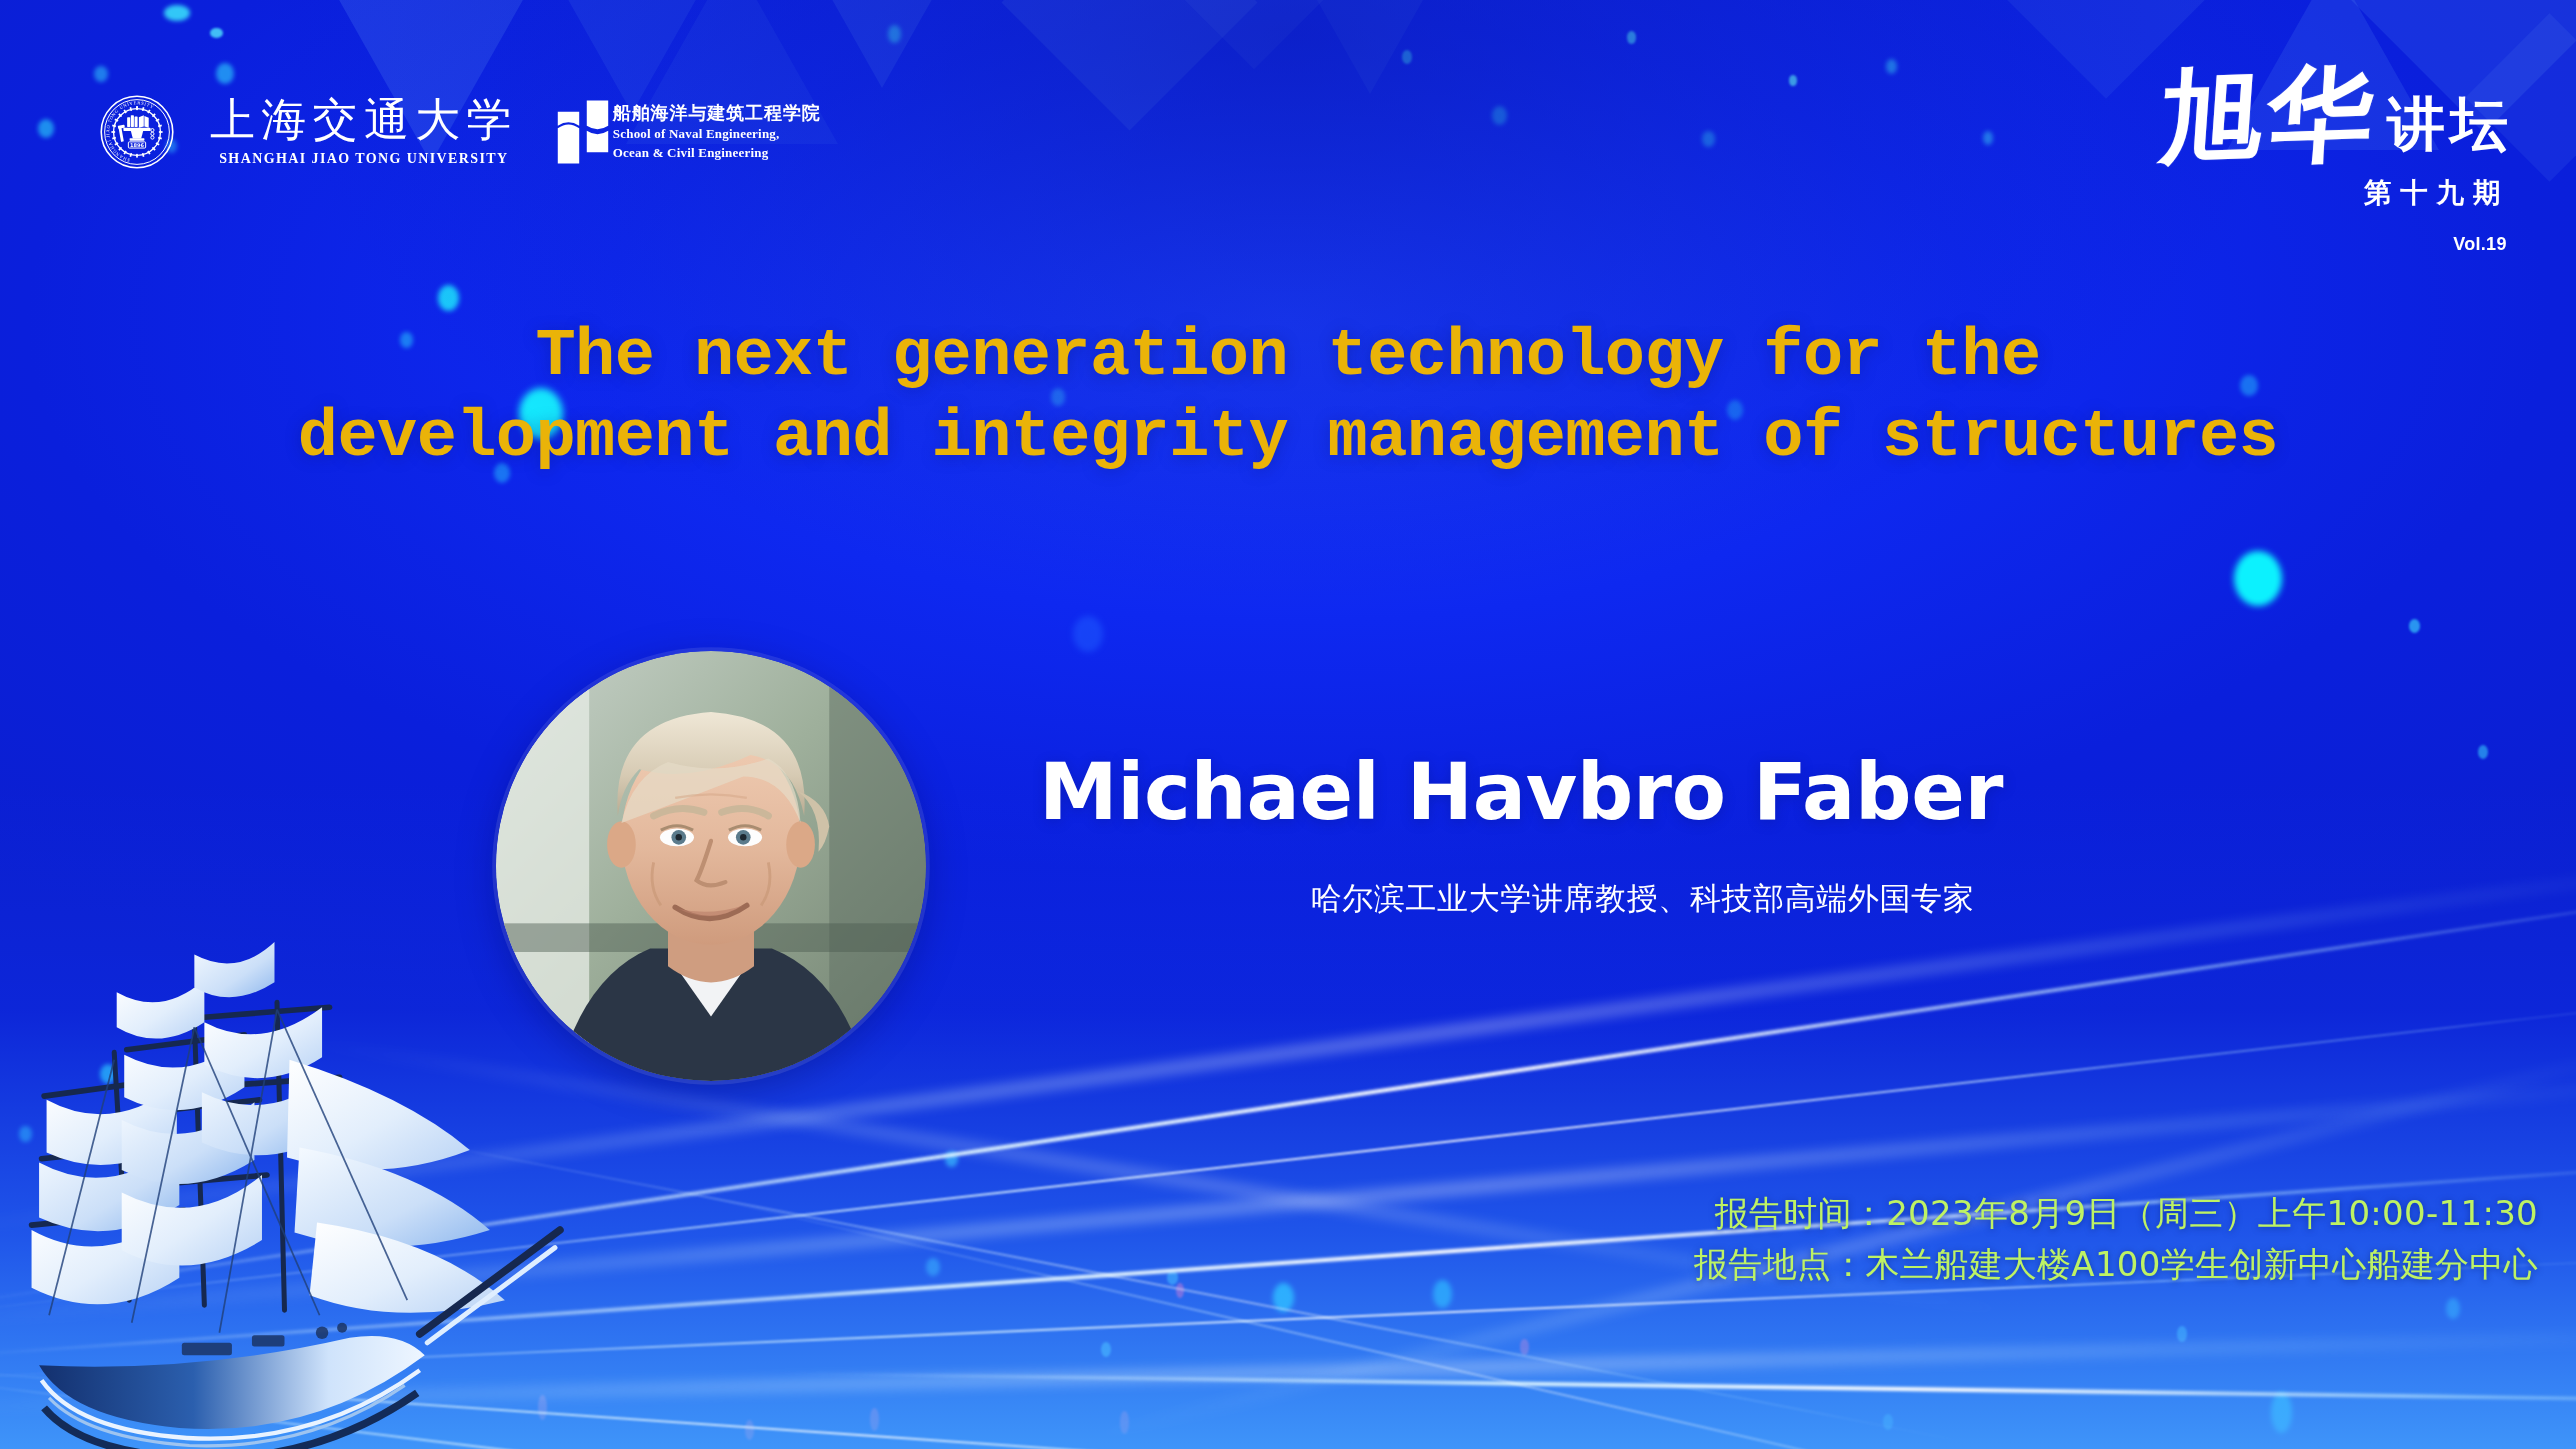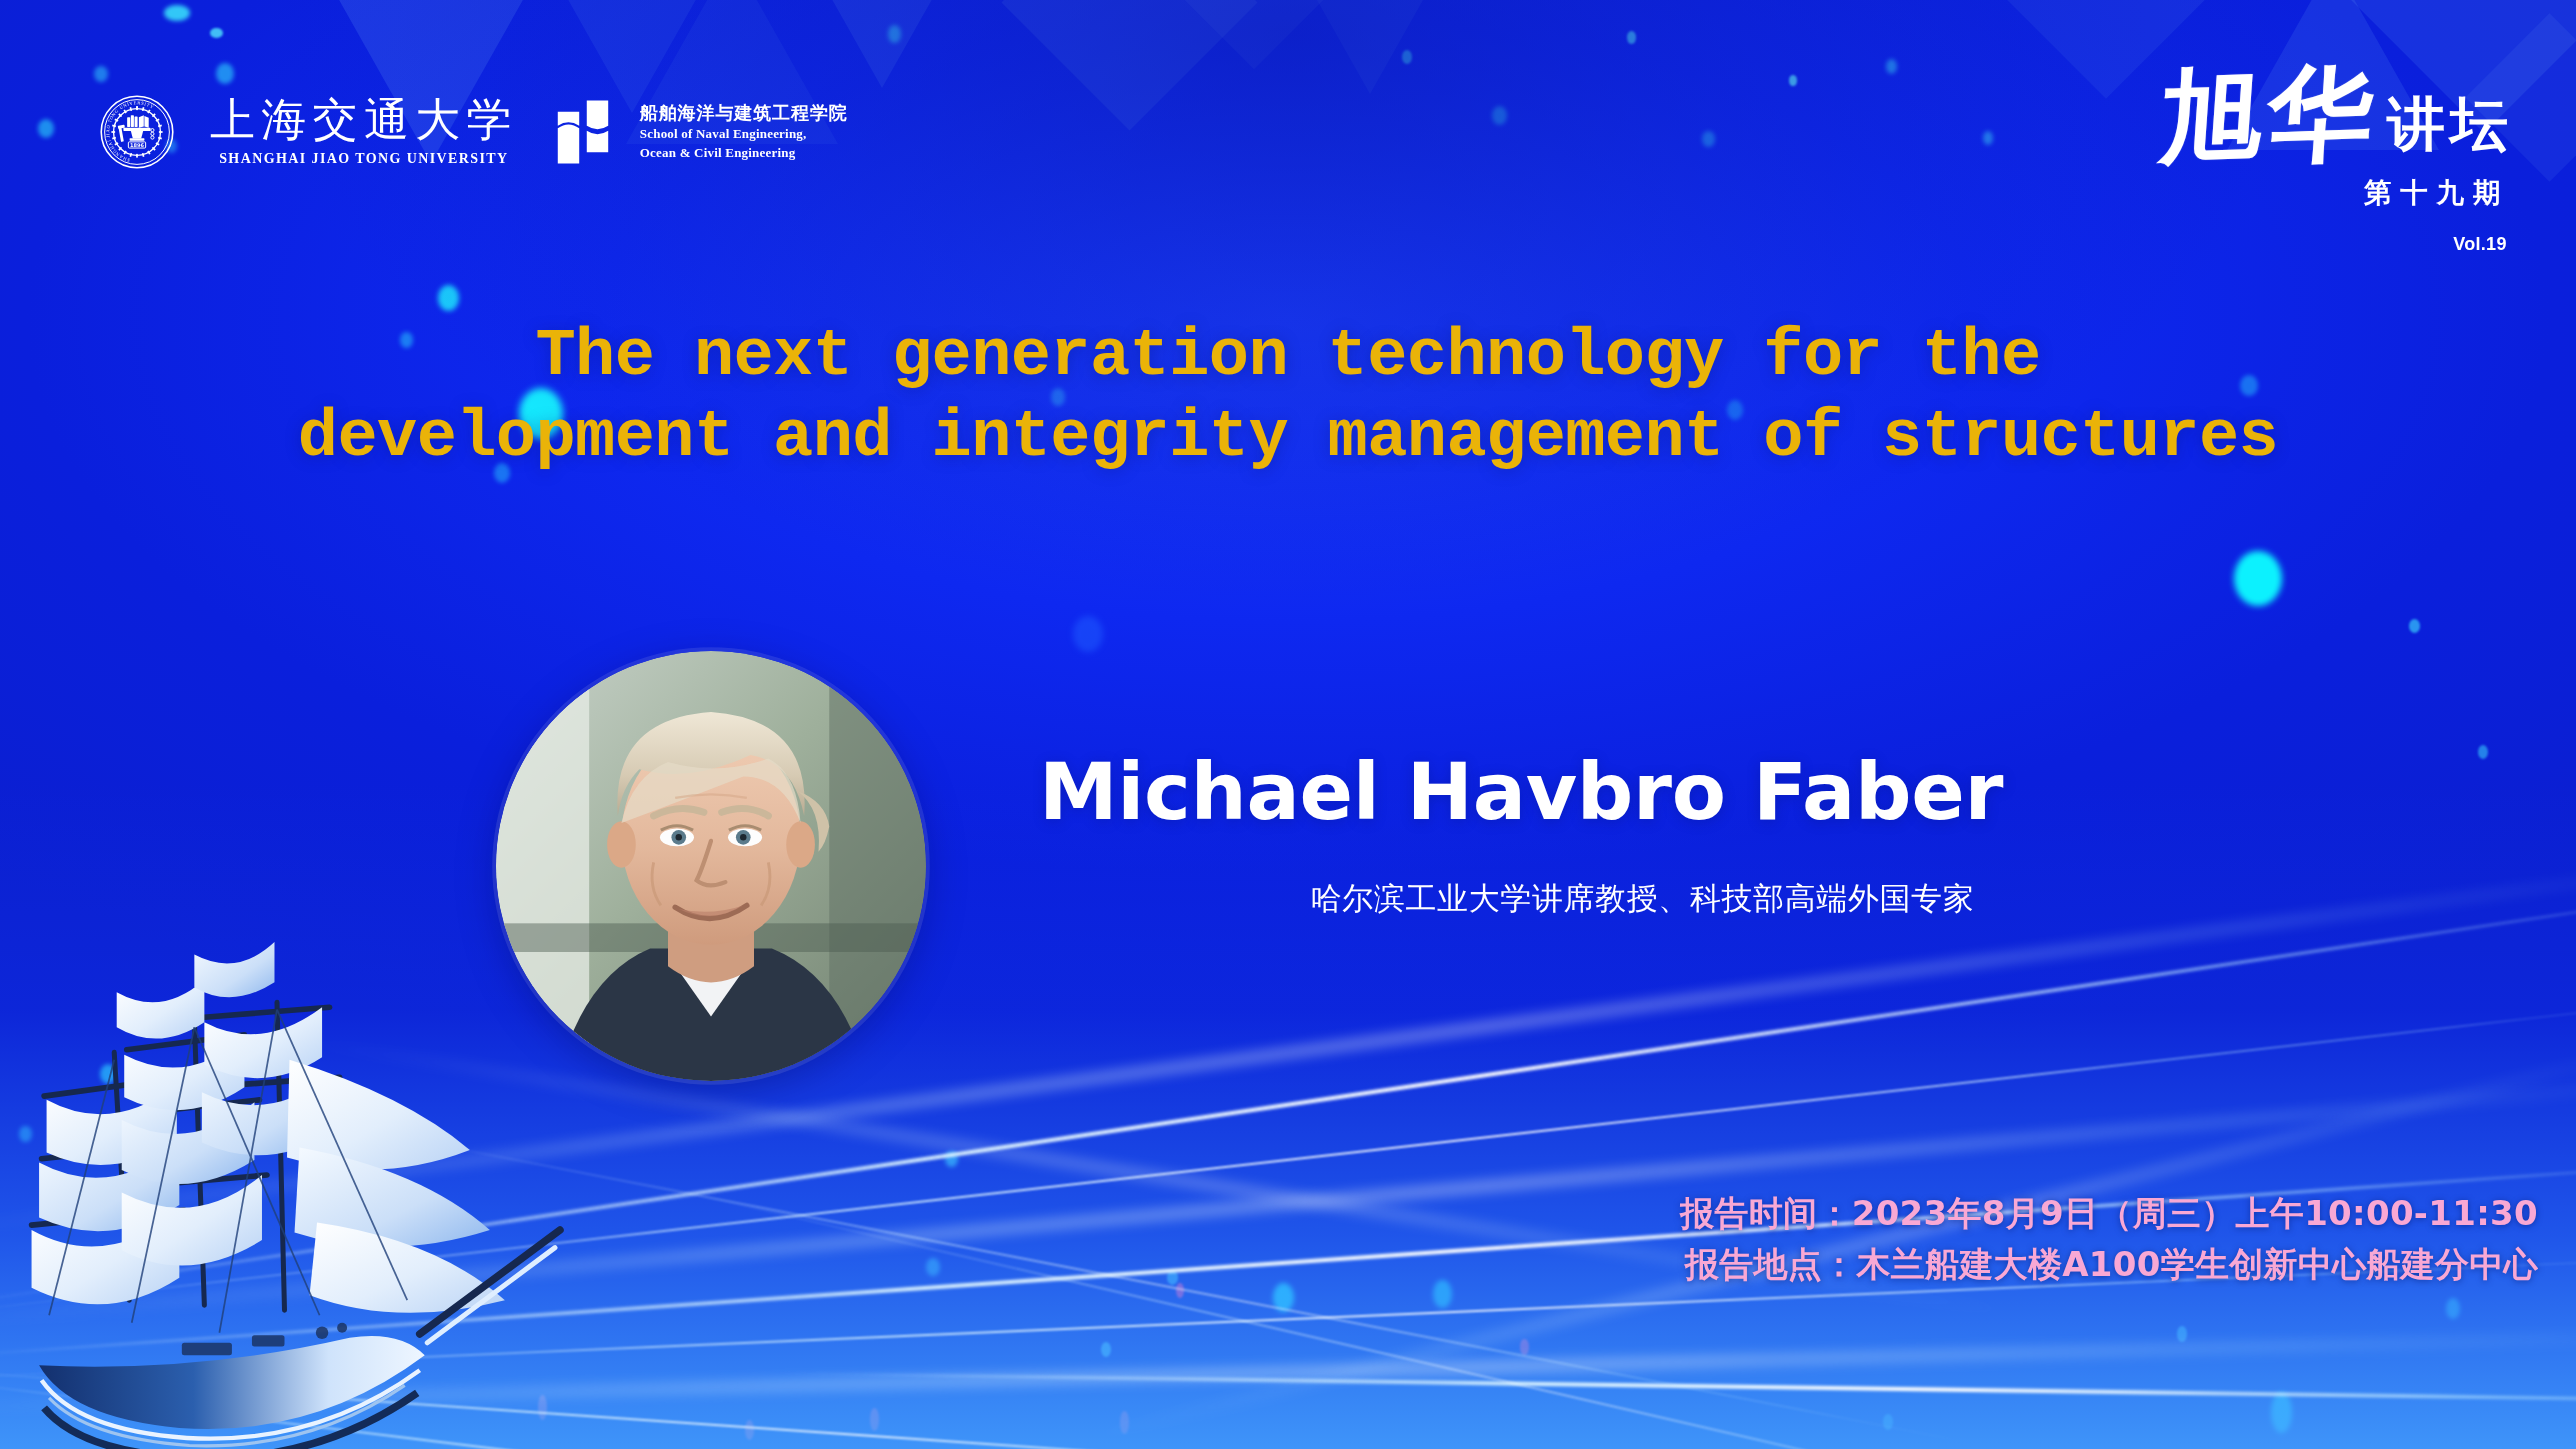--- a/index.html
+++ b/index.html
@@ -58,21 +58,21 @@
   .sjtu-name{ display:flex; flex-direction:column; align-items:center; }
   .sjtu-cn{
     color:#fff; font-size:45px; line-height:1; letter-spacing:6.3px;
     font-family:"DejaVu Serif", serif; font-weight:400;
   }
   .sjtu-en{
     color:#fff; font-size:14px; letter-spacing:1.4px; margin-top:8.1px;
     font-family:"Liberation Serif", serif; font-weight:700;
   }
 
-  .sna-group{ display:flex; align-items:center; gap:28px; }
+  .sna-group{ display:flex; align-items:center; gap:1px; }
   .sna-mark{ width:58px; height:68px; position:relative; flex:0 0 auto; }
   .sna-text{ display:flex; flex-direction:column; }
   .sna-cn{
     color:#fff; font-size:18px; letter-spacing:0.9px; font-weight:700;
     font-family:"DejaVu Sans", sans-serif; line-height:1.15;
   }
   .sna-en{
     color:#fff; font-size:13px; line-height:1.22; margin-top:3.1px; font-weight:700;
     font-family:"Liberation Serif", serif; letter-spacing:0.2px;
   }
@@ -129,21 +129,21 @@
   .cred-line{
     color:#fff; font-size:31px; line-height:1.62; font-weight:500;
     font-family:"DejaVu Sans", sans-serif; letter-spacing:0.6px;
   }
 
   
   .event{
     position:absolute; right:38px; bottom:160px; text-align:right;
   }
   .event-line{
-    color:#f9a8d4; font-size:34px; font-weight:700; line-height:1.48;
+    color:#bef264; font-size:34px; font-weight:400; line-height:1.48;
     font-family:"DejaVu Sans", sans-serif; letter-spacing:0.3px;
     text-shadow:0 1.3px 6.3px rgba(0,25,110,.55);
     white-space:nowrap;
   }
 
   
   .ship{ position:absolute; left:-6.3px; bottom:-3.8px; width:576px; height:551px; }
   .ship svg{ display:block; width:100%; height:100%; }
 </style>
 </head>

